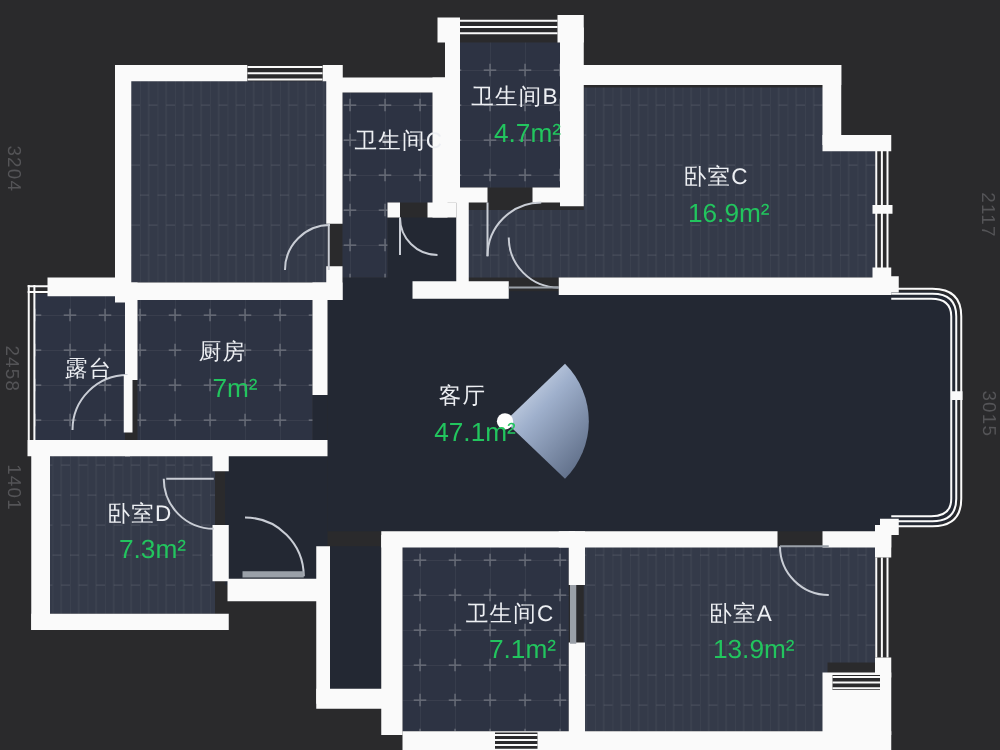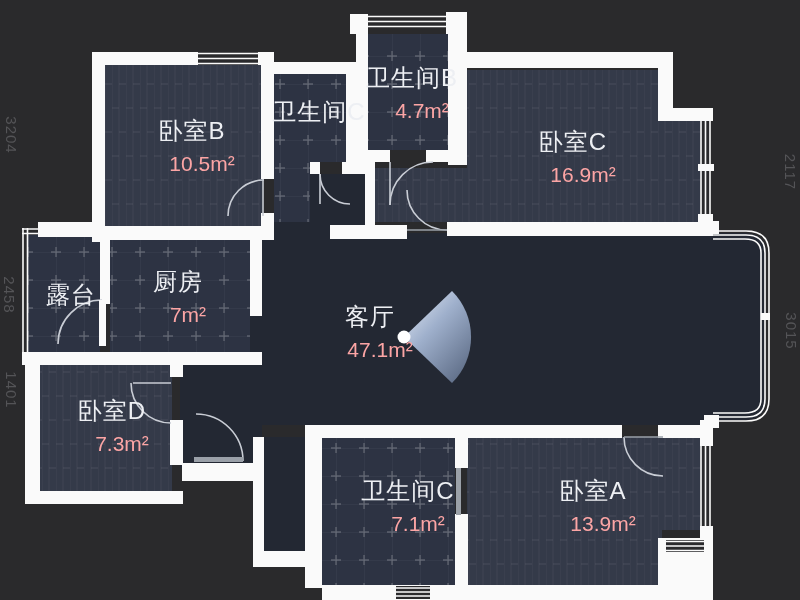--- a/index.html
+++ b/index.html
@@ -1,22 +1,22 @@
 <!DOCTYPE html>
 <html><head>
 <meta charset="utf-8">
 <style>
   html,body{margin:0;padding:0;background:#2a2a2c;}
   .stage{position:relative;width:800px;height:600px;background:#2a2a2c;overflow:hidden;
          font-family:"Liberation Sans","DejaVu Sans",sans-serif;}
   .stage svg{position:absolute;left:0;top:0;}
   .room-label{position:absolute;transform:translate(-50%,-50%);text-align:center;
               color:#edeff3;white-space:nowrap;line-height:1;pointer-events:auto;}
-  .room-label .rname{font-size:24px;letter-spacing:1px;padding-left:16px;}
-  .room-label .rarea{font-size:21px;margin-top:10px;color:#fca5a5;padding-left:36px;}
+  .room-label .rname{font-size:18px;letter-spacing:1px;padding-left:16px;}
+  .room-label .rarea{font-size:21px;margin-top:10px;color:#22c55e;padding-left:36px;}
   .dim-label{position:absolute;transform:translate(-50%,-50%) rotate(90deg);
              color:#545457;font-size:15px;letter-spacing:1px;white-space:nowrap;}
 </style>
 </head>
 <body>
 
 <div class="stage">
 
 <svg width="800" height="600" viewBox="0 0 800 600">
   <defs>
@@ -179,24 +179,20 @@
           <path d="M624,437H663" stroke="#9aa0a8"></path>
     </g>
   </g>
 
   <g>
     <path d="M404,337 L452,291 A65,65 0 0 1 452,383 Z" fill="url(#coneGrad)"></path>
     <circle cx="404" cy="337" r="6.5" fill="#ffffff"></circle>
   </g>
 </svg>
 
-<div class="room-label" style="left:184px;top:146px;">
-  <div class="rname">卧室B</div>
-  <div class="rarea">10.5m²</div>
-</div>
 <div class="room-label" style="left:311px;top:112px;">
   <div class="rname">卫生间C</div>
 </div>
 <div class="room-label" style="left:404px;top:93px;">
   <div class="rname">卫生间B</div>
   <div class="rarea">4.7m²</div>
 </div>
 <div class="room-label" style="left:565px;top:157px;">
   <div class="rname">卧室C</div>
   <div class="rarea">16.9m²</div>

